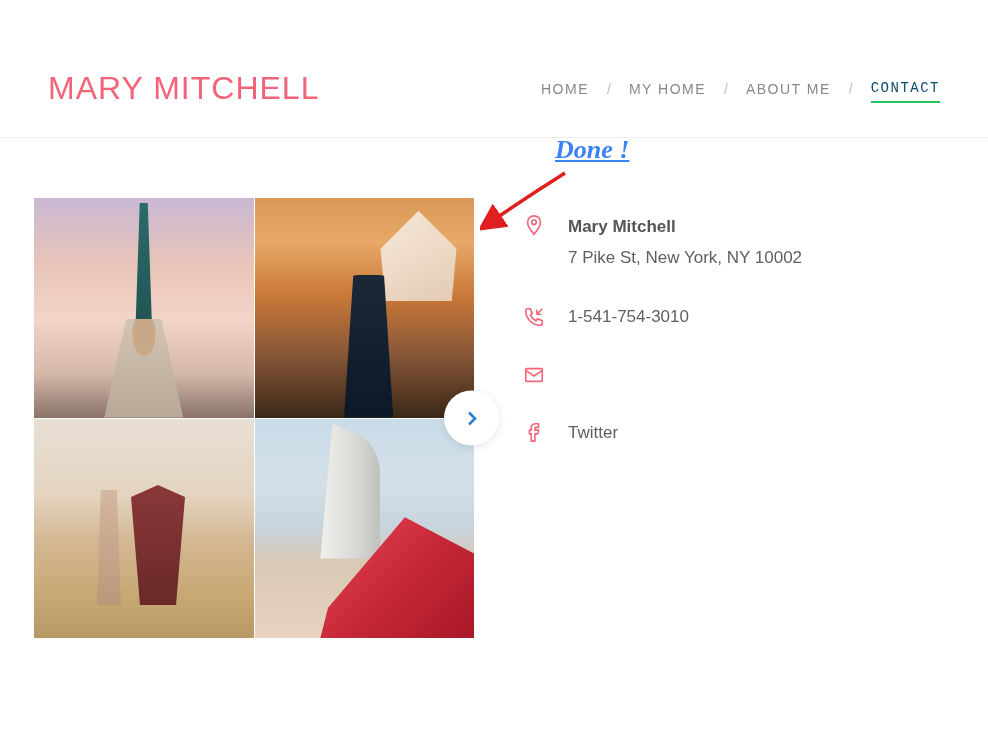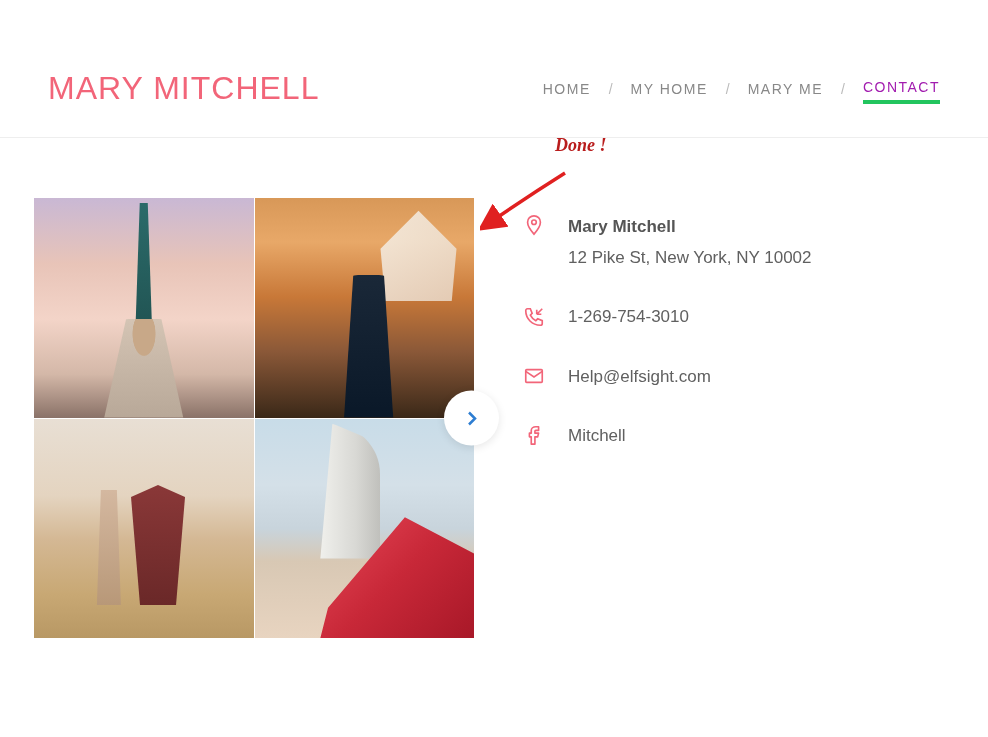--- a/index.html
+++ b/index.html
@@ -36,22 +36,23 @@
     }
     .nav-item {
       color: #888;
       font-size: 14px;
       letter-spacing: 1.5px;
       font-weight: 500;
       text-decoration: none;
       padding: 5px 0;
     }
     .nav-item.active {
-      color: #a21caf;
-      border-bottom: 4px solid #22c55e;
+      color: #0c4a6e;
+      border-bottom: 2px solid #22c55e;
+      font-family: Liberation Mono, monospace;
     }
     .nav-sep {
       color: #bbb;
       margin: 0 18px;
       font-size: 14px;
     }
     .content {
       display: flex;
       padding: 60px 48px 0 34px;
       gap: 48px;
@@ -233,45 +234,46 @@
     .contact-text strong {
       color: #555;
       font-weight: 600;
       display: block;
       margin-bottom: 4px;
     }
     .annotation {
       position: absolute;
       top: 135px;
       left: 555px;
-      color: #b91c1c;
+      color: #3b82f6;
       font-family: "Comic Sans MS", "Marker Felt", cursive;
-      font-size: 18px;
+      font-size: 26px;
       font-weight: 700;
       font-style: italic;
+      text-decoration: underline;
     }
     .arrow-svg {
       position: absolute;
       top: 165px;
       left: 480px;
       width: 100px;
       height: 70px;
     }
   </style>
 </head>
 <body>
 
 <header class="header">
   <div class="logo">MARY MITCHELL</div>
   <nav class="nav">
     <a class="nav-item">HOME</a>
     <span class="nav-sep">/</span>
     <a class="nav-item">MY HOME</a>
     <span class="nav-sep">/</span>
-    <a class="nav-item">MARY ME</a>
+    <a class="nav-item">ABOUT ME</a>
     <span class="nav-sep">/</span>
     <a class="nav-item active">CONTACT</a>
   </nav>
 </header>
 
 <div class="annotation">Done !</div>
 <svg class="arrow-svg" viewBox="0 0 100 70">
   <defs>
     <marker id="arrowhead" markerWidth="8" markerHeight="8" refX="3" refY="4" orient="auto">
       <polygon points="0 0, 8 4, 0 8" fill="#e02020"></polygon>
@@ -296,47 +298,46 @@
   <div class="contact">
     <div class="contact-row">
       <span class="contact-icon">
         <svg viewBox="0 0 24 24">
             <path d="M12 2 C8 2 5 5 5 9 C5 14 12 22 12 22 S19 14 19 9 C19 5 16 2 12 2 Z"></path>
             <circle cx="12" cy="9" r="2.5"></circle>
           </svg>
       </span>
       <div class="contact-text">
         <strong>Mary Mitchell</strong>
-        <span>12 Pike St, New York, NY 10002</span>
+        <span>7 Pike St, New York, NY 10002</span>
       </div>
     </div>
 
     <div class="contact-row single">
       <span class="contact-icon">
         <svg viewBox="0 0 24 24">
             <path d="M5 3 C5 3 3 3 3 5 C3 14 10 21 19 21 C21 21 21 19 21 19 L21 16 L16 14 L14 16 C12 15 9 12 8 10 L10 8 L8 3 Z"></path>
             <path d="M15 4 L15 9 M15 9 L20 9 M15 9 L21 3"></path>
           </svg>
       </span>
-      <div class="contact-text">1-269-754-3010</div>
+      <div class="contact-text">1-541-754-3010</div>
     </div>
 
     <div class="contact-row single">
       <span class="contact-icon">
         <svg viewBox="0 0 24 24">
             <rect x="3" y="5" width="18" height="14" rx="1"></rect>
             <path d="M3 7 L12 13 L21 7"></path>
           </svg>
       </span>
-      <div class="contact-text">Help@elfsight.com</div>
     </div>
 
     <div class="contact-row single">
       <span class="contact-icon">
         <svg viewBox="0 0 24 24">
             <path d="M14 3 H17 V7 H14 C13 7 13 8 13 8 V10 H17 L16 14 H13 V22 H9 V14 H7 V10 H9 V7 C9 5 11 3 14 3 Z" stroke-linejoin="round"></path>
           </svg>
       </span>
-      <div class="contact-text">Mitchell</div>
+      <div class="contact-text">Twitter</div>
     </div>
 
   </div>
 </div>
 
 </body></html>

